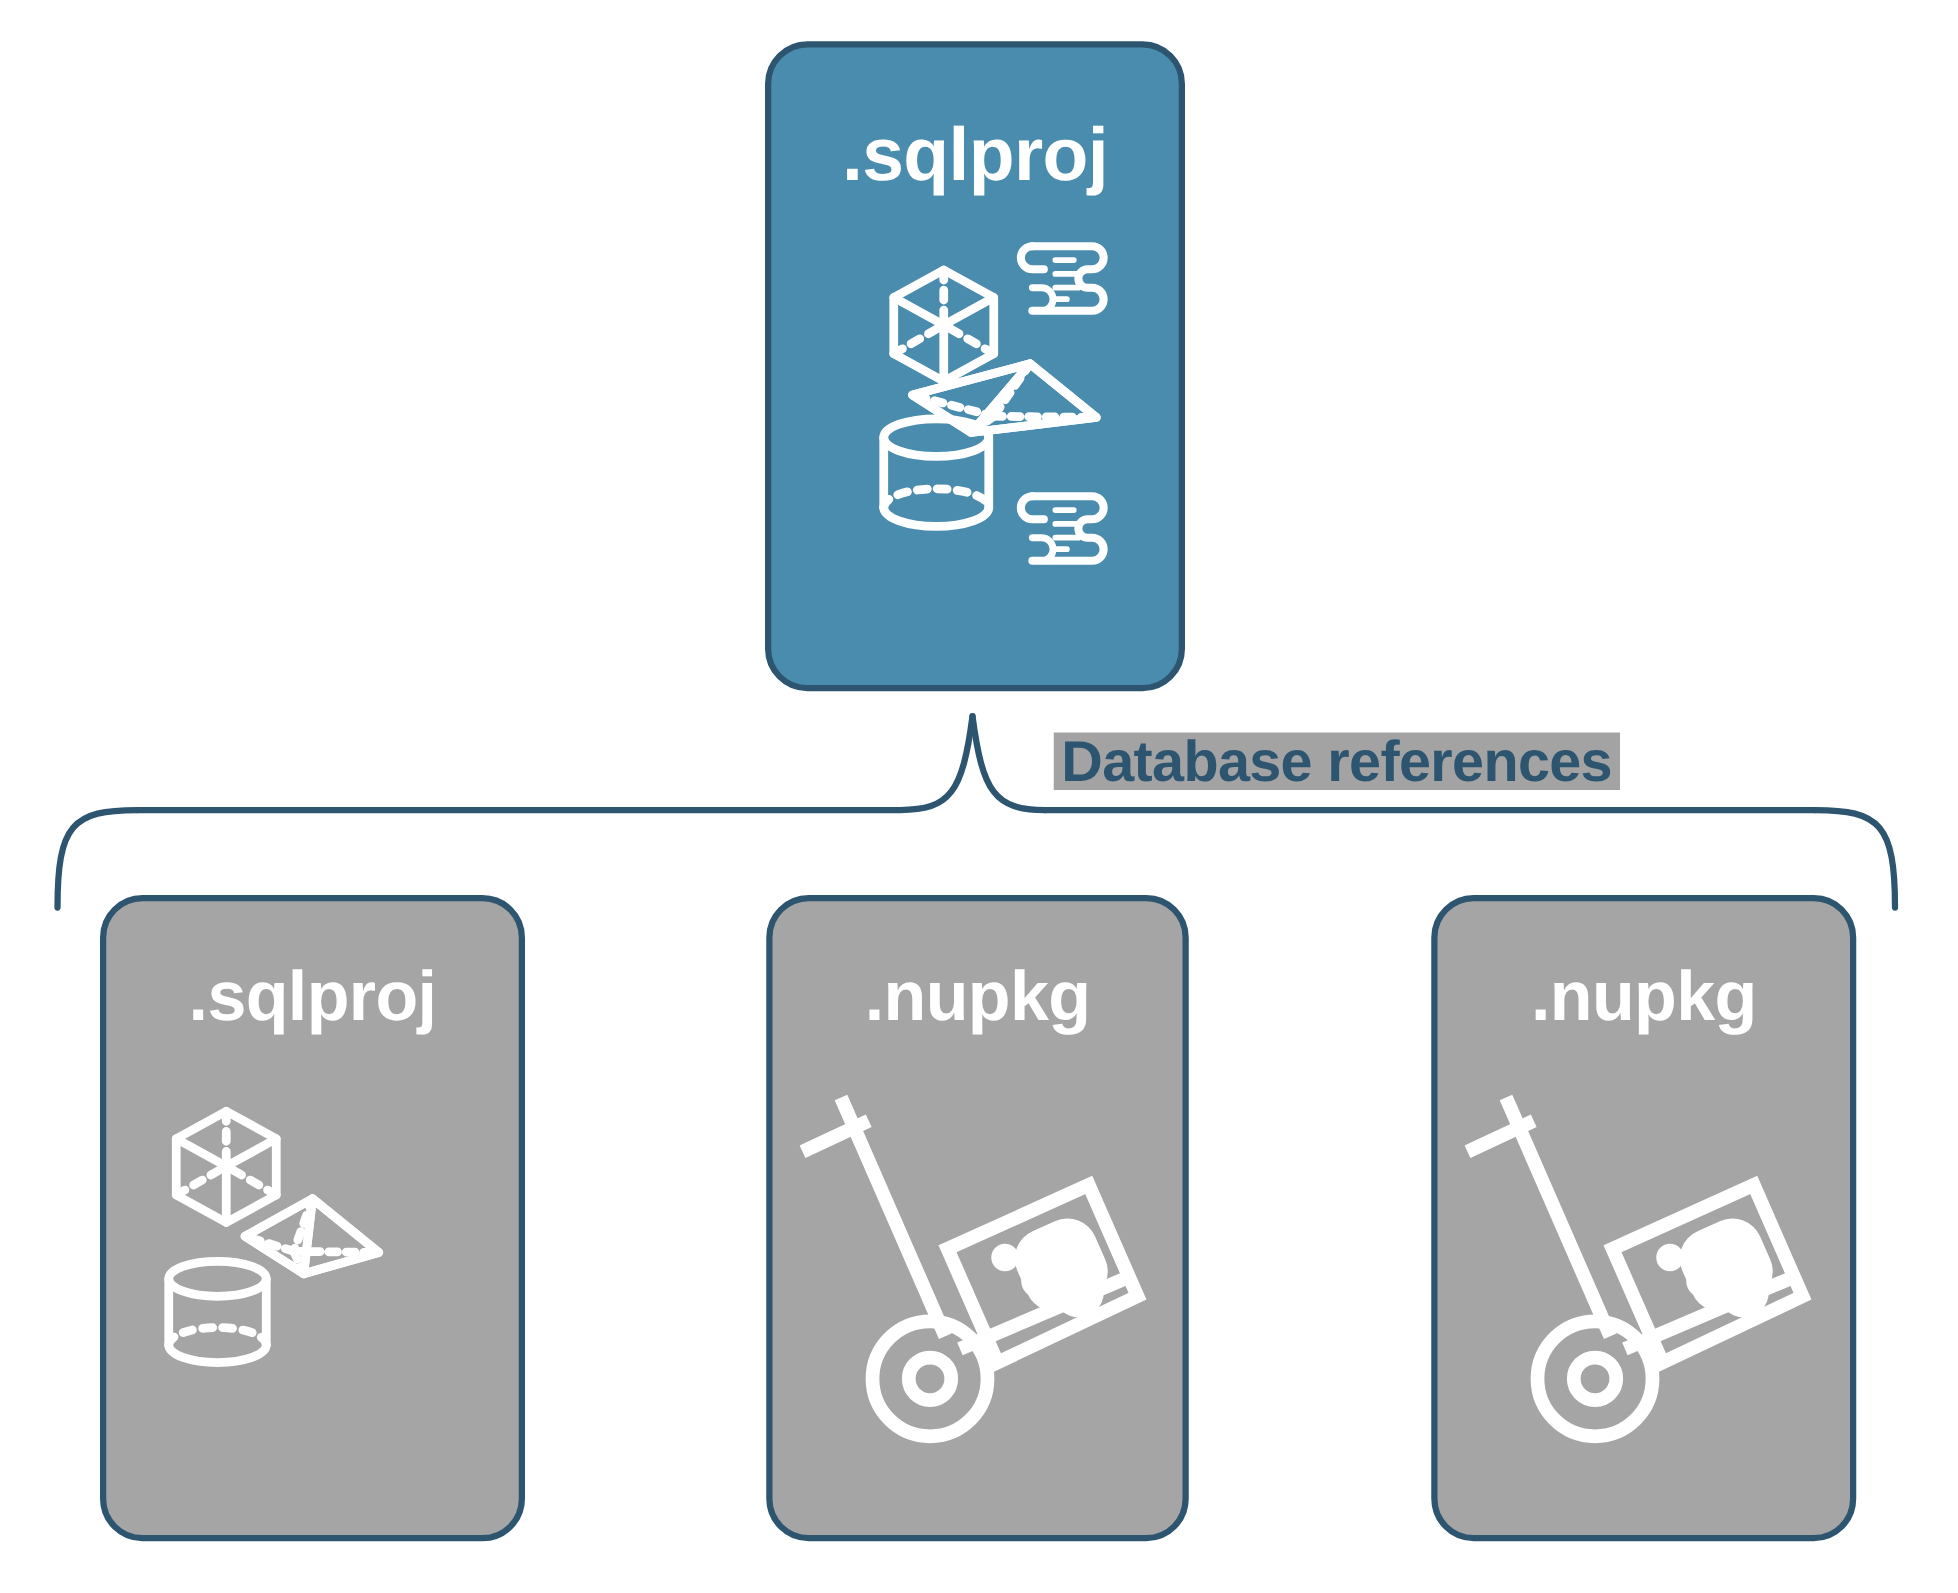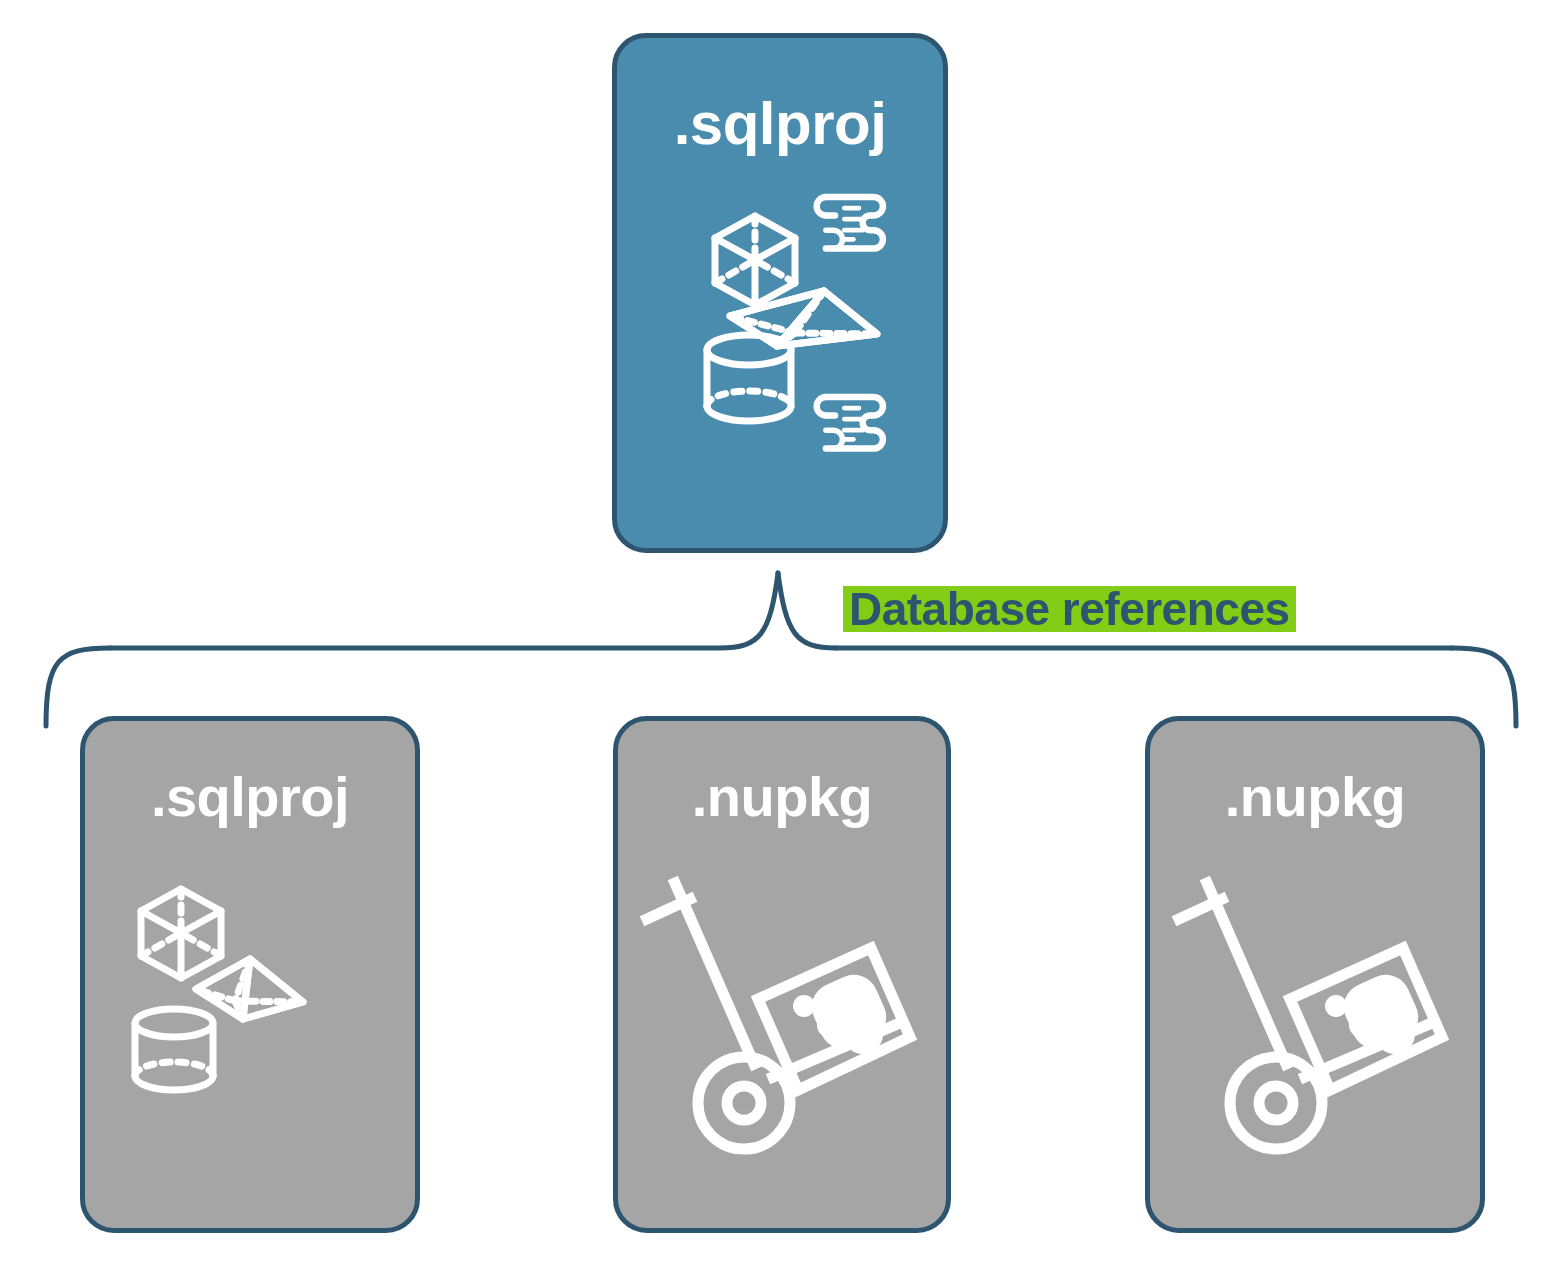--- a/index.html
+++ b/index.html
@@ -49,21 +49,21 @@
   
   #brace-label{
     position:absolute;
     left:843px;top:586px;
     color:#2d5570;
     font-size:46px;
     font-weight:bold;
     letter-spacing:-0.5px;
     line-height:1;
     white-space:nowrap;
-    background:#84cc16;
+    background:#a3a3a3;
     padding:0 6px;
     user-select:none;
   }
 </style>
 </head>
 <body>
 
 <div id="stage">
 
   <div class="node primary" id="node-root" style="left:612px;top:33px;width:336px;height:520px;">

